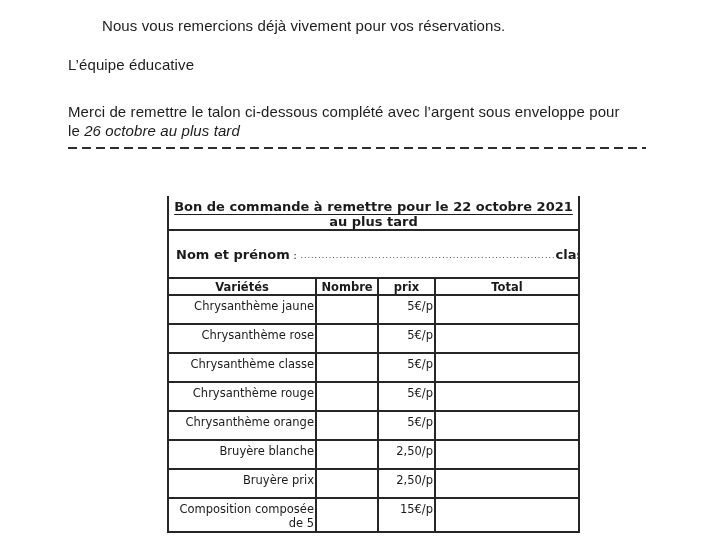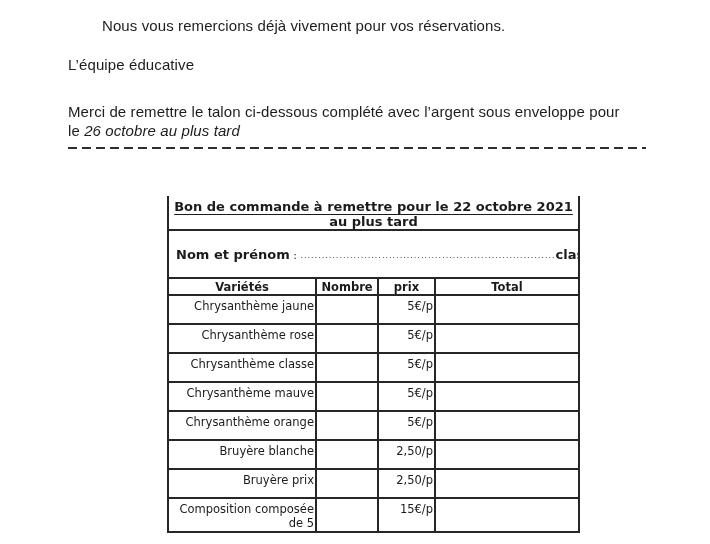--- a/index.html
+++ b/index.html
@@ -137,21 +137,21 @@
         <td class="price-cell">5€/p</td>
         <td class="total-cell"></td>
       </tr>
       <tr class="data-row">
         <td class="variety-cell">Chrysanthème classe</td>
         <td class="quantity-cell"></td>
         <td class="price-cell">5€/p</td>
         <td class="total-cell"></td>
       </tr>
       <tr class="data-row">
-        <td class="variety-cell">Chrysanthème mauve</td>
+        <td class="variety-cell">Chrysanthème rouge</td>
         <td class="quantity-cell"></td>
         <td class="price-cell">5€/p</td>
         <td class="total-cell"></td>
       </tr>
       <tr class="data-row">
         <td class="variety-cell">Chrysanthème orange</td>
         <td class="quantity-cell"></td>
         <td class="price-cell">5€/p</td>
         <td class="total-cell"></td>
       </tr>

